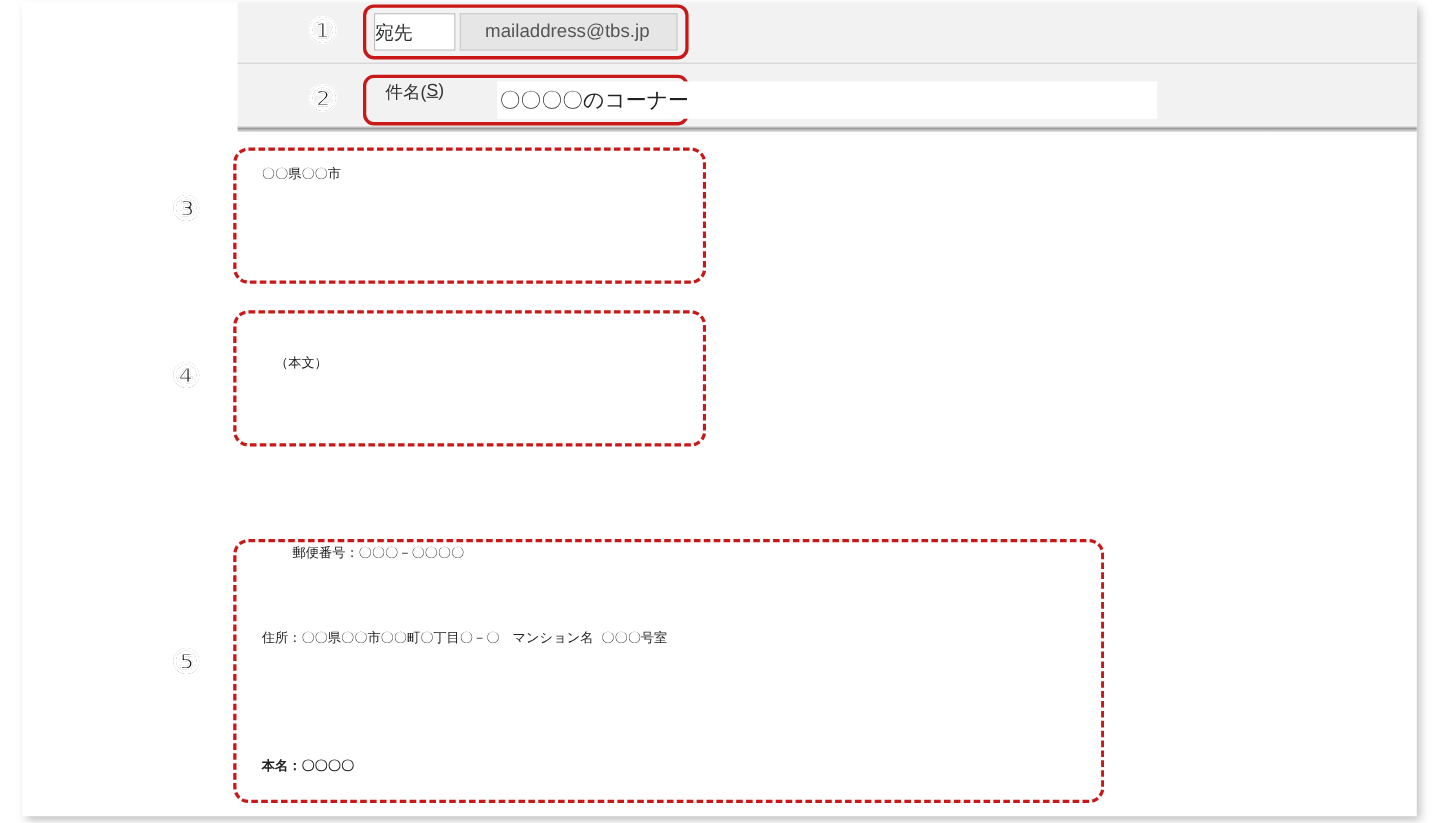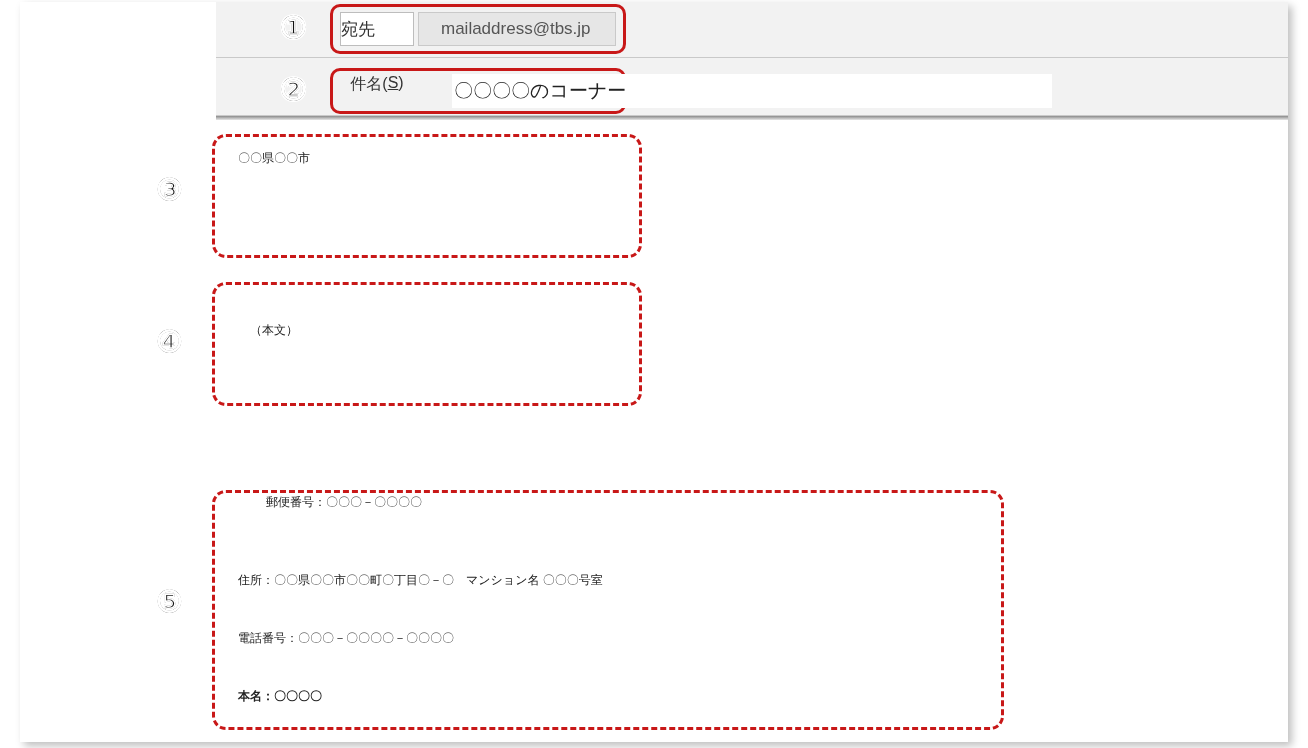--- a/index.html
+++ b/index.html
@@ -103,21 +103,21 @@
   .body-text {
     position: absolute;
     font-size: 12px;
     color: #222;
     white-space: nowrap;
   }
   .t3a { left: 218px; top: 148px; }
   .t3b { left: 218px; top: 206px; }
   .t4a { left: 230px; top: 320px; }
   .t5a { left: 218px; top: 492px; margin-left: 28px; }
-  .t5b { left: 218px; top: 570px; }
+  .t5b { left: 218px; top: 570px; font-family: Liberation Mono, monospace; }
   .t5c { left: 218px; top: 628px; }
   .t5d { left: 218px; top: 686px; font-weight: bold; }
 </style>
 </head>
 <body>
 
 <div class="container">
 
   <div class="header-bg hdrbg1"></div>
   <div class="header-bg hdrbg2"></div>
@@ -147,16 +147,15 @@
 
   <div class="dashed-box dbox3"></div>
   <div class="body-text t3a">〇〇県〇〇市</div>
 
   <div class="dashed-box dbox4"></div>
   <div class="body-text t4a">（本文）</div>
 
   <div class="dashed-box dbox5"></div>
   <div class="body-text t5a">郵便番号：〇〇〇－〇〇〇〇</div>
   <div class="body-text t5b">住所：〇〇県〇〇市〇〇町〇丁目〇－〇　マンション名 〇〇〇号室</div>
-  <div class="body-text t5c">電話番号：〇〇〇－〇〇〇〇－〇〇〇〇</div>
   <div class="body-text t5d">本名：〇〇〇〇</div>
 
 </div>
 
 </body></html>

